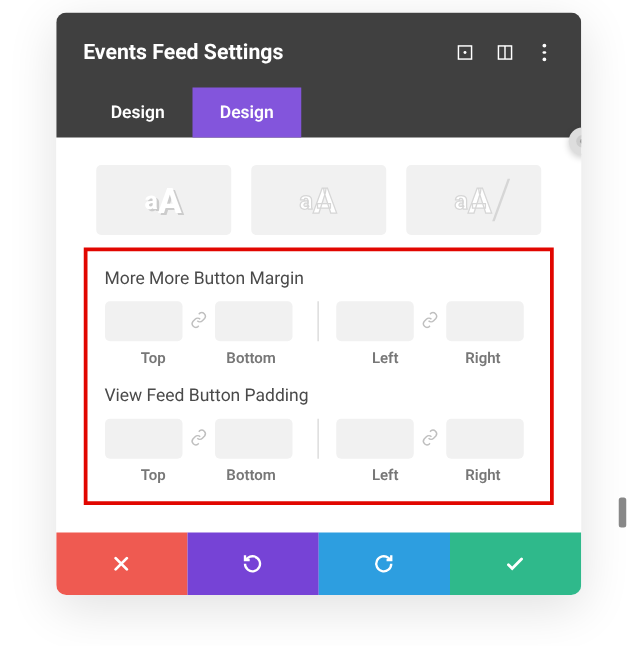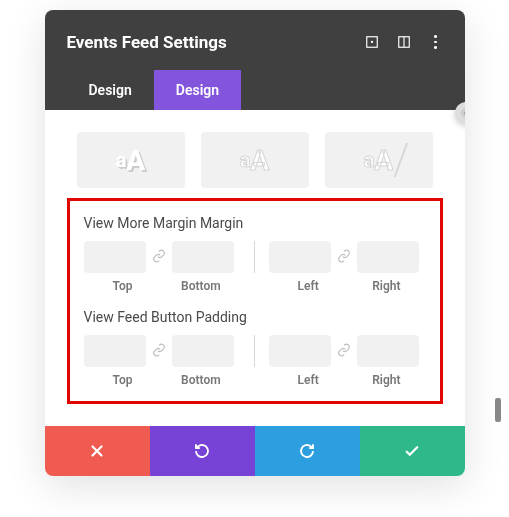--- a/index.html
+++ b/index.html
@@ -196,21 +196,21 @@
           <span>A</span>
         </div>
       <div class="style-card style-outline style-diag">
           <span class="little">a</span>
           <span>A</span>
         </div>
     </div>
 
     <div class="redbox">
 
-      <div class="section-label">View More Margin Margin</div>
+      <div class="section-label">More More Button Margin</div>
       <div class="spacing-row">
         <div class="col" style="flex:1">
           <div class="pair">
             <input class="num-input" style="">
             <div class="link-icon"><svg viewBox="0 0 24 24">
                   <path d="M10 13a5 5 0 0 0 7 0l3-3a5 5 0 0 0-7-7l-1 1M14 11a5 5 0 0 0-7 0l-3 3a5 5 0 0 0 7 7l1-1" fill="none" stroke="#bfbfbf" stroke-width="2"></path>
                 </svg></div>
             <input class="num-input" style="">
           </div>
           <div class="labels">

